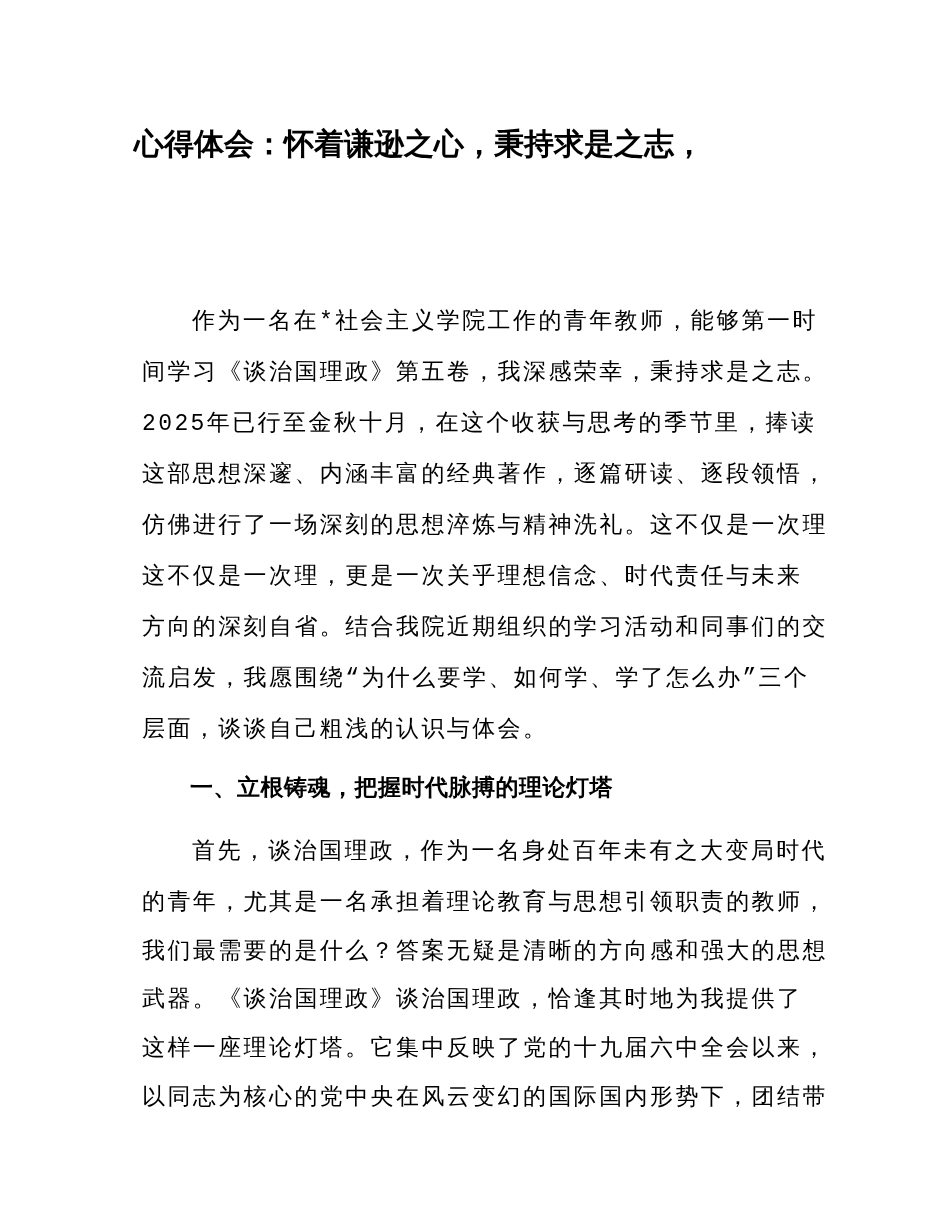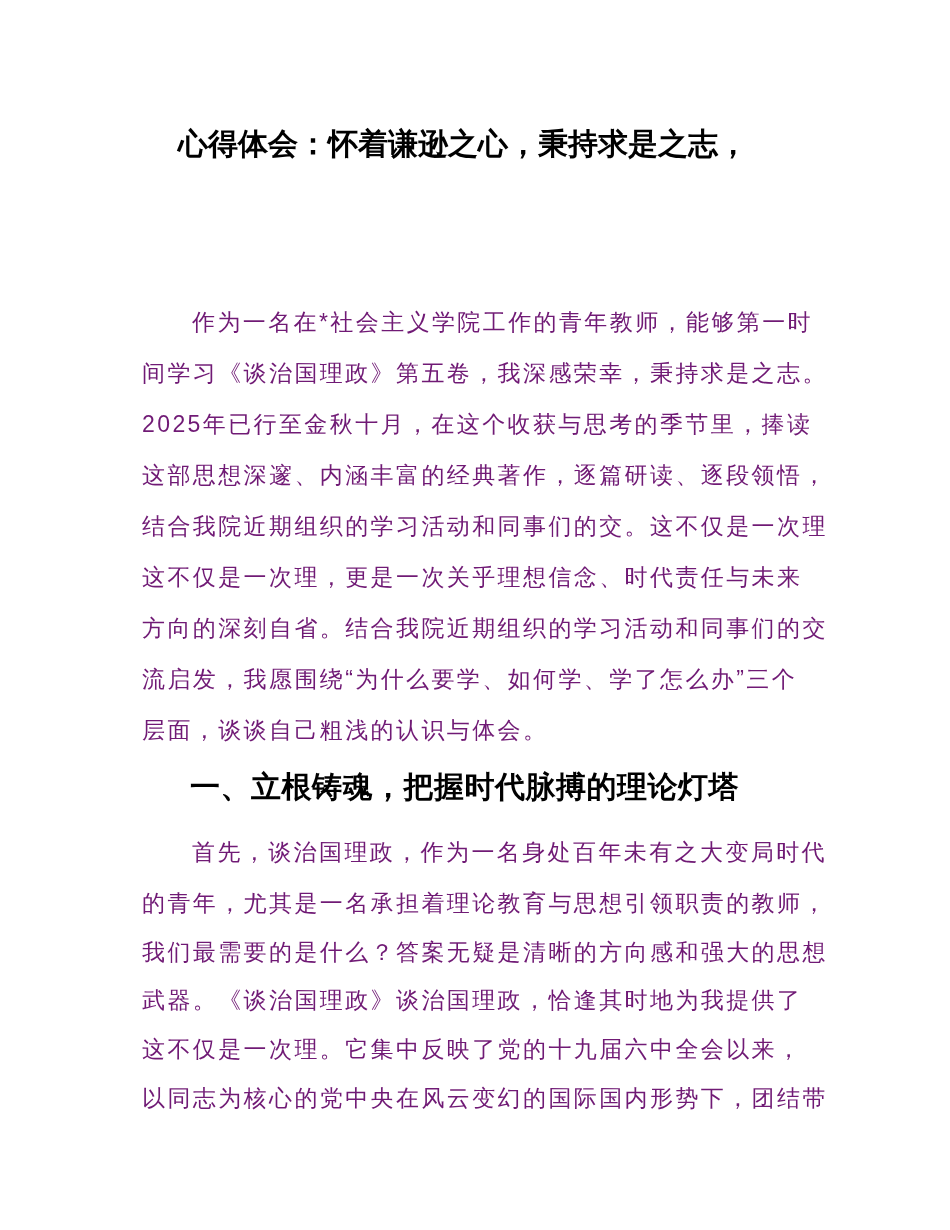--- a/index.html
+++ b/index.html
@@ -1,57 +1,57 @@
 <!DOCTYPE html>
 <html><head>
 <meta charset="utf-8">
 <style>
   html, body { margin: 0; padding: 0; background: #ffffff; }
   body { width: 950px; height: 1230px; position: relative; overflow: hidden; }
   .page { position: absolute; left: 0; top: 0; width: 950px; height: 1230px; background: #fff; }
   .title {
     position: absolute; left: 0; width: 838px; text-align: center;
     font-family: "DejaVu Sans", sans-serif; font-weight: bold; font-size: 30px;
-    color: #000; line-height: 40px; letter-spacing: 0px; padding-left: 44px;
+    color: #000; line-height: 40px; letter-spacing: 0px;
   }
   .title.l1 { top: 124px; }
   .title.l2 { top: 169px; }
   .line {
     position: absolute; left: 142px;
-    font-family: Liberation Sans, sans-serif; font-size: 23px; color: #701a75;
+    font-family: Liberation Mono, monospace; font-size: 23px; color: #000000;
     line-height: 32px; white-space: nowrap; letter-spacing: 2.4px;
   }
   .line.indent { left: 192px; }
   .heading {
     position: absolute; left: 190px;
-    font-family: "DejaVu Sans", sans-serif; font-weight: bold; font-size: 30px;
+    font-family: "DejaVu Sans", sans-serif; font-weight: bold; font-size: 23px;
     color: #000; line-height: 32px; white-space: nowrap; letter-spacing: 0.5px;
   }
 </style>
 </head>
 <body>
 
 <div class="page">
   <div class="title l1">心得体会：怀着谦逊之心，秉持求是之志，</div>
 
   <div>
     <div class="line indent" style="top:306px">作为一名在*社会主义学院工作的青年教师，能够第一时</div>
     <div class="line" style="top:357px">间学习《谈治国理政》第五卷，我深感荣幸，秉持求是之志。</div>
     <div class="line" style="top:408px">2025年已行至金秋十月，在这个收获与思考的季节里，捧读</div>
     <div class="line" style="top:459px">这部思想深邃、内涵丰富的经典著作，逐篇研读、逐段领悟，</div>
-    <div class="line" style="top:510px">结合我院近期组织的学习活动和同事们的交。这不仅是一次理</div>
+    <div class="line" style="top:510px">仿佛进行了一场深刻的思想淬炼与精神洗礼。这不仅是一次理</div>
     <div class="line" style="top:561px">这不仅是一次理，更是一次关乎理想信念、时代责任与未来</div>
     <div class="line" style="top:612px">方向的深刻自省。结合我院近期组织的学习活动和同事们的交</div>
     <div class="line" style="top:663px">流启发，我愿围绕“为什么要学、如何学、学了怎么办”三个</div>
     <div class="line" style="top:714px">层面，谈谈自己粗浅的认识与体会。</div>
   </div>
 
   <div class="heading" style="top:771px">一、立根铸魂，把握时代脉搏的理论灯塔</div>
 
   <div>
     <div class="line indent" style="top:836px">首先，谈治国理政，作为一名身处百年未有之大变局时代</div>
     <div class="line" style="top:887px">的青年，尤其是一名承担着理论教育与思想引领职责的教师，</div>
     <div class="line" style="top:936px">我们最需要的是什么？答案无疑是清晰的方向感和强大的思想</div>
     <div class="line" style="top:984px">武器。《谈治国理政》谈治国理政，恰逢其时地为我提供了</div>
-    <div class="line" style="top:1033px">这不仅是一次理。它集中反映了党的十九届六中全会以来，</div>
+    <div class="line" style="top:1033px">这样一座理论灯塔。它集中反映了党的十九届六中全会以来，</div>
     <div class="line" style="top:1082px">以同志为核心的党中央在风云变幻的国际国内形势下，团结带</div>
   </div>
 </div>
 
 </body></html>

